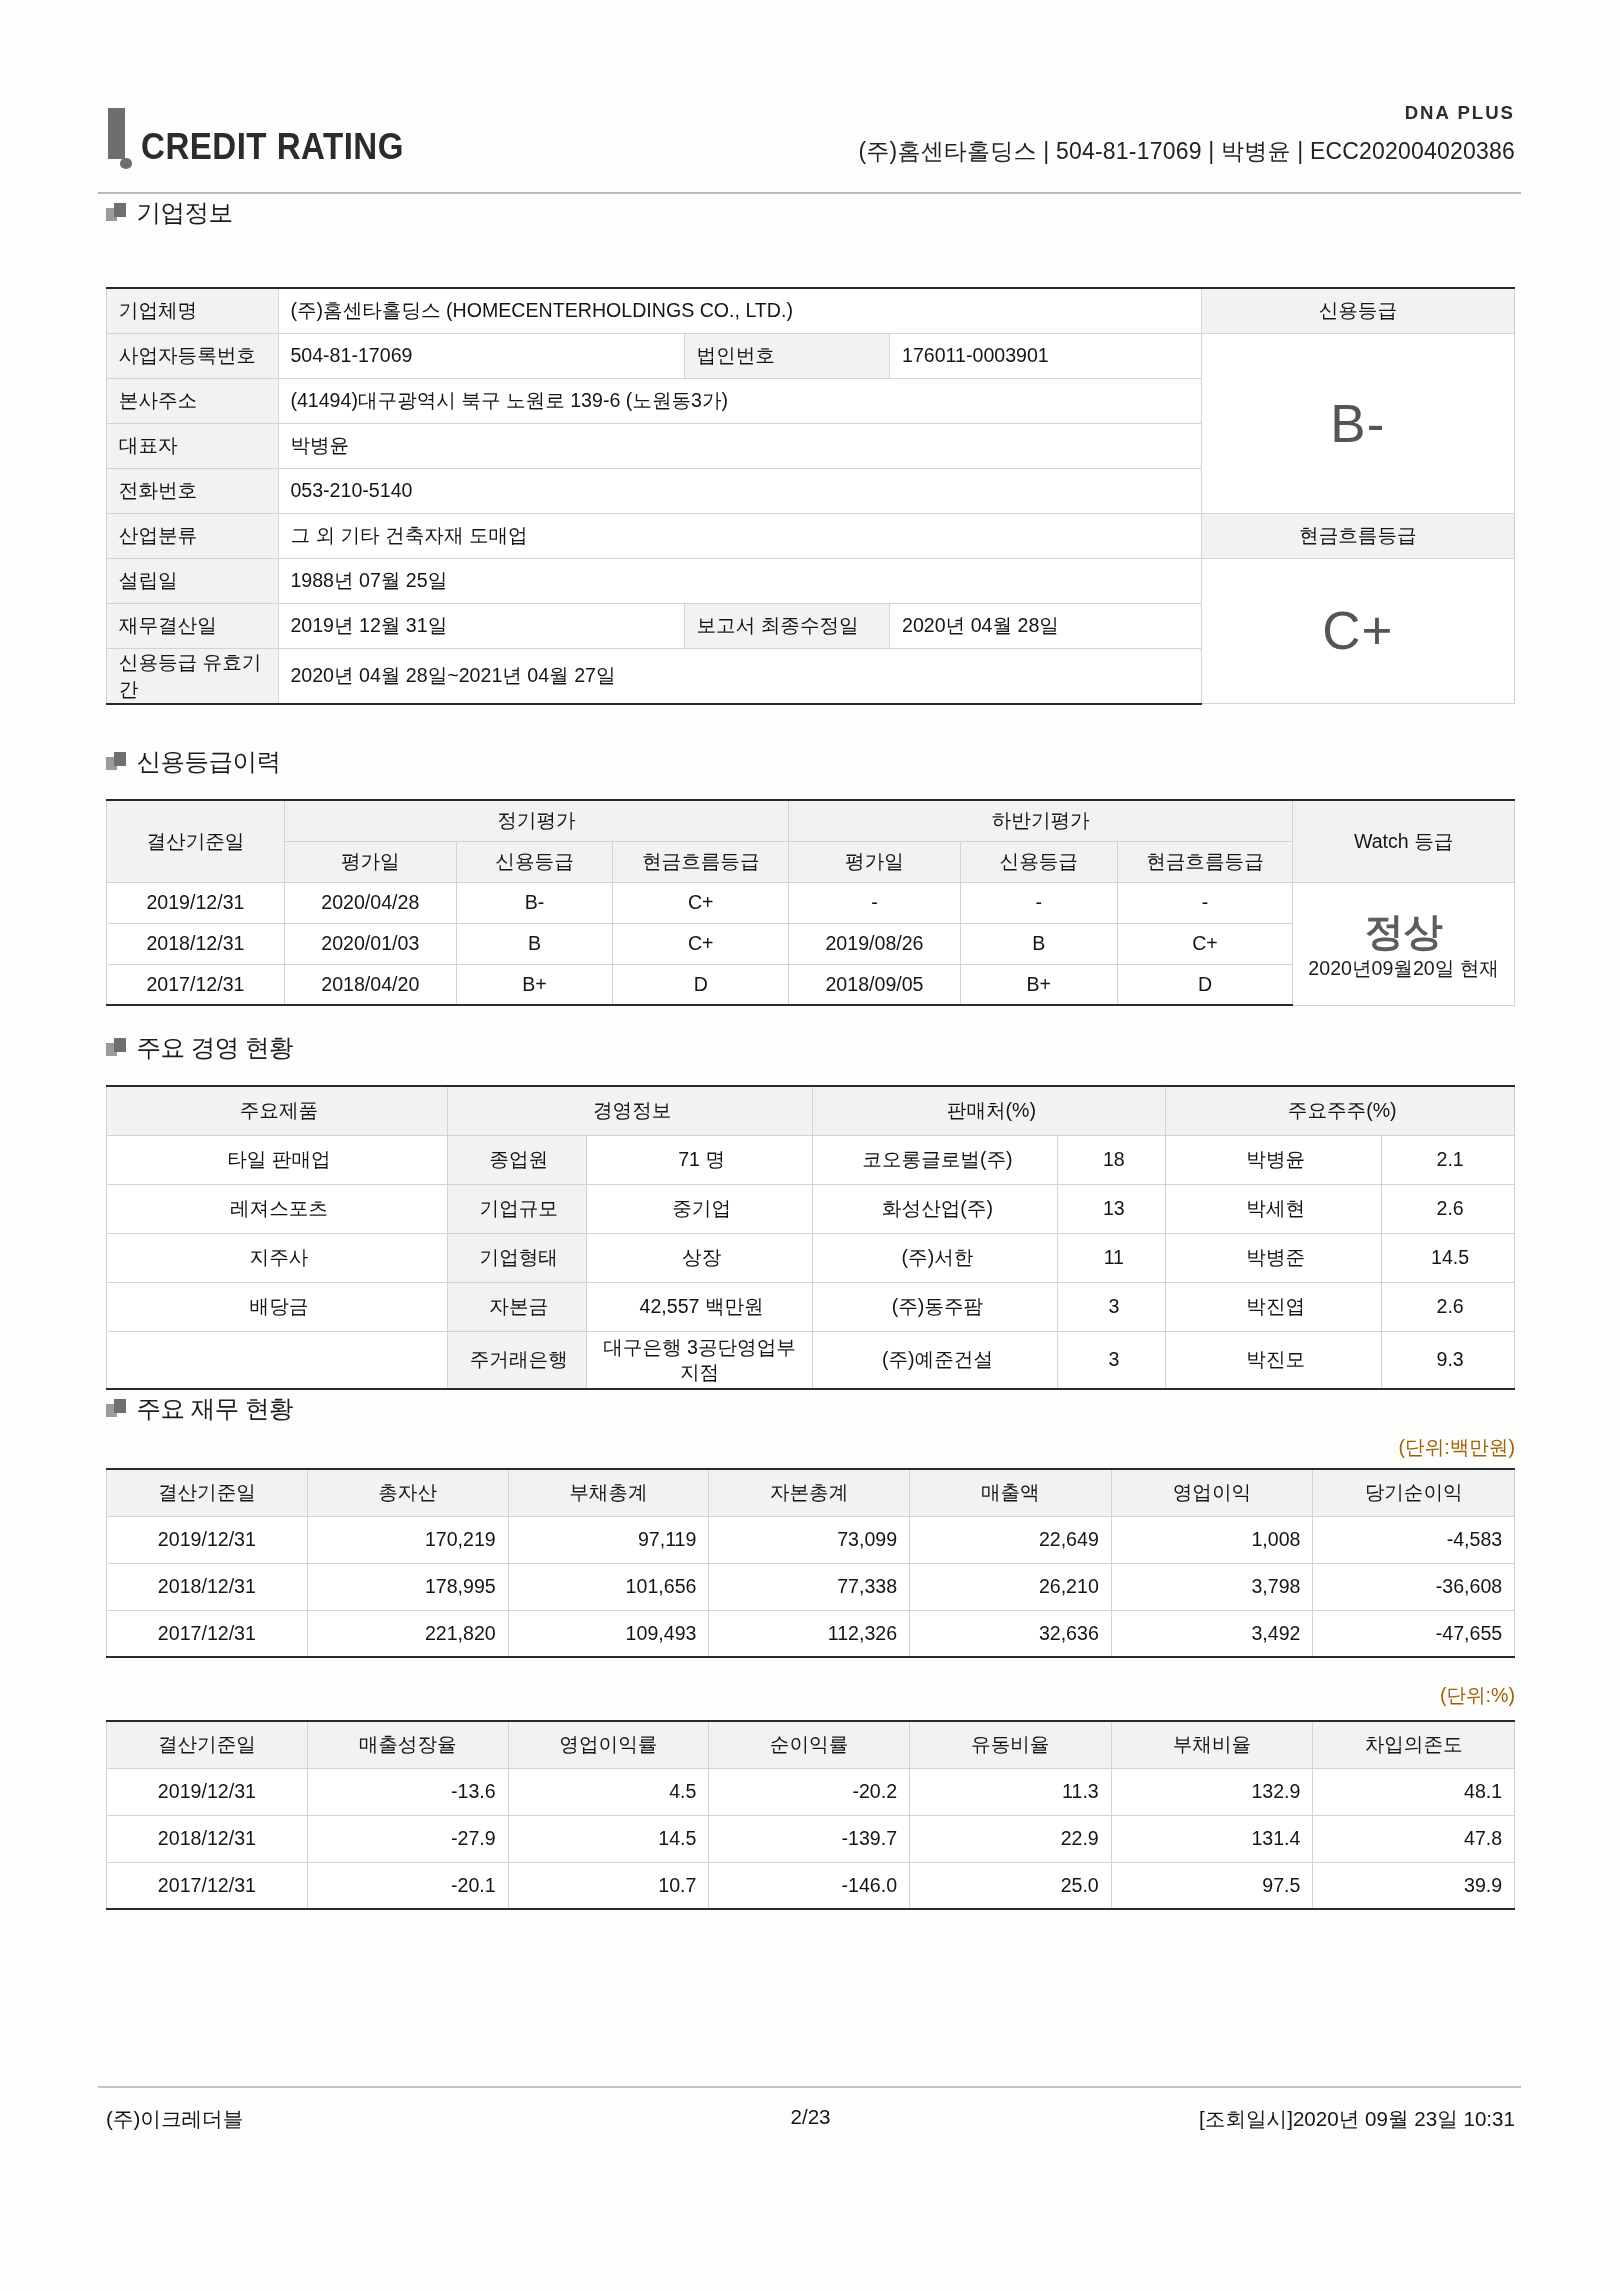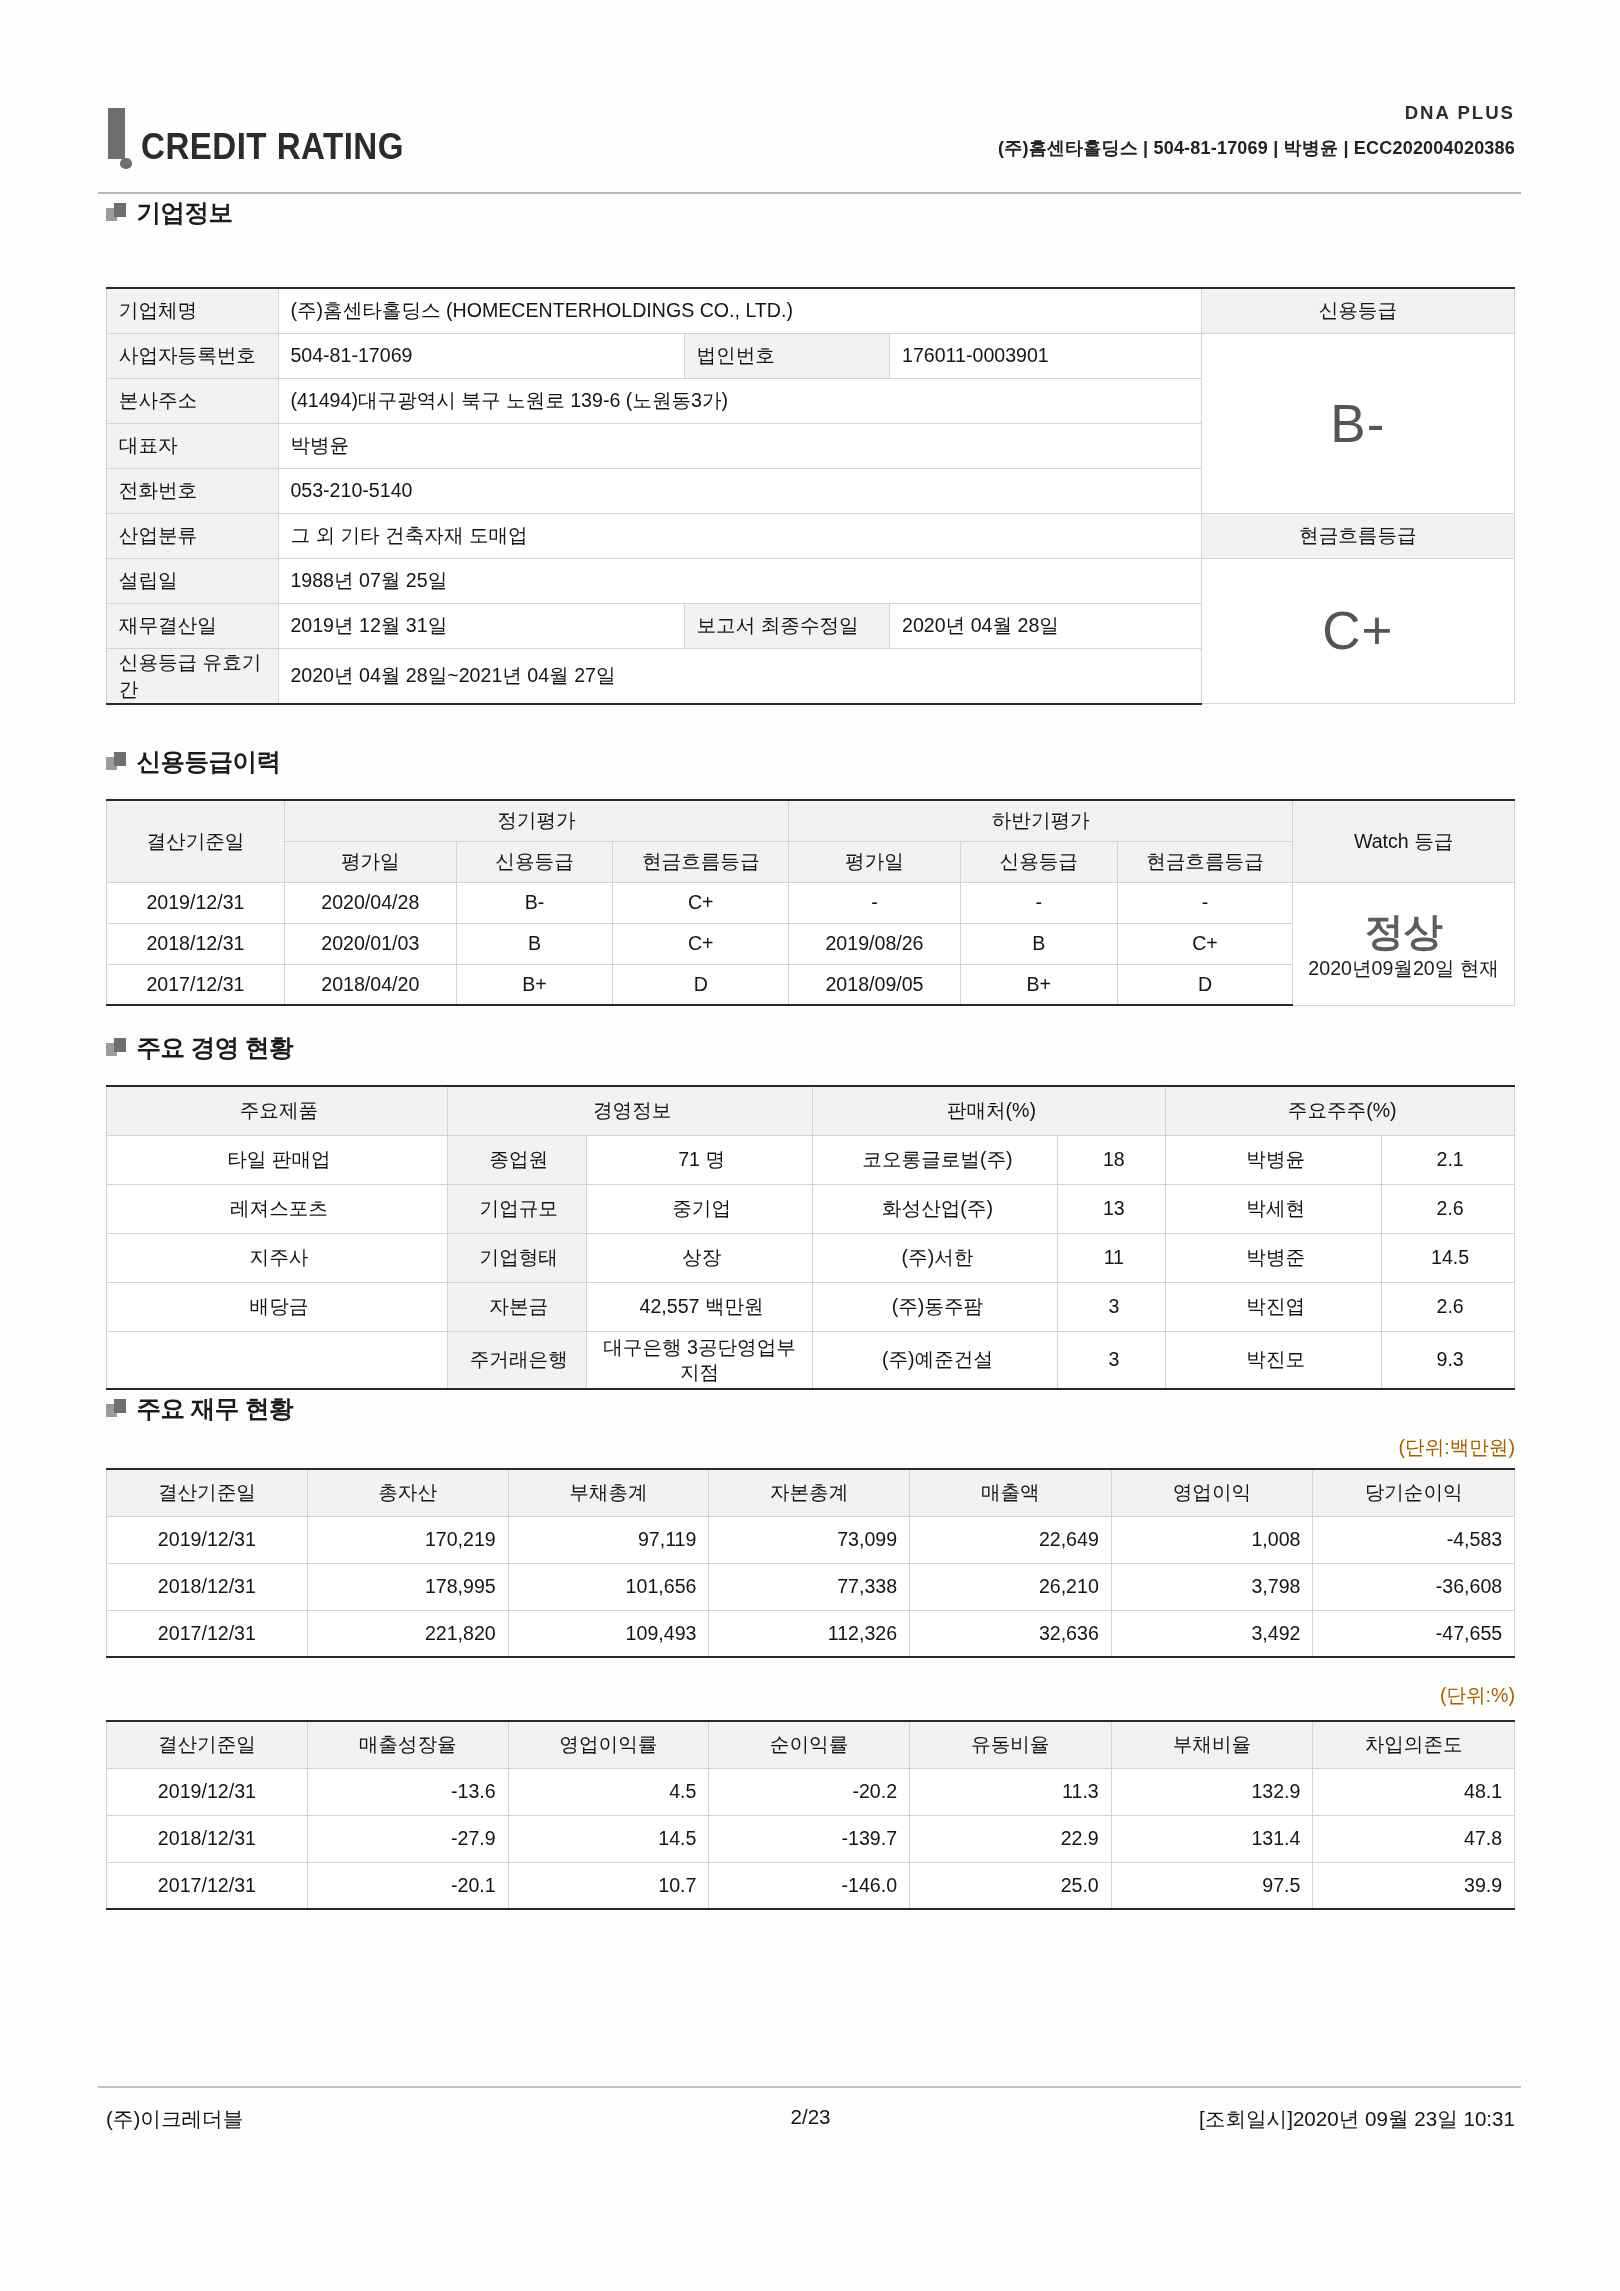--- a/index.html
+++ b/index.html
@@ -80,41 +80,40 @@
     text-align: right;
   }
   .dna-plus {
     font-size: 18.6px;
     font-weight: bold;
     letter-spacing: 2px;
     color: #2e2e2e;
     margin-bottom: 11.8px;
   }
   .header-meta {
-    font-size: 18px;
+    font-size: 23px;
     color: #222;
     letter-spacing: 0.2px;
-    font-weight: bold;
   }
   .header-rule {
     position: absolute;
     left: 98px;
     top: 192px;
     width: 1423px;
     height: 2px;
     background: #b9b9b9;
   }
 
   
   .section-title {
     position: absolute;
     display: flex;
     align-items: center;
     font-size: 24.5px;
-    font-weight: bold;
+    font-weight: normal;
     color: #1c1c1c;
     letter-spacing: -0.5px;
   }
   .sq-icon {
     position: relative;
     width: 21.6px;
     height: 19.6px;
     margin-right: 8.8px;
     flex: 0 0 auto;
   }

